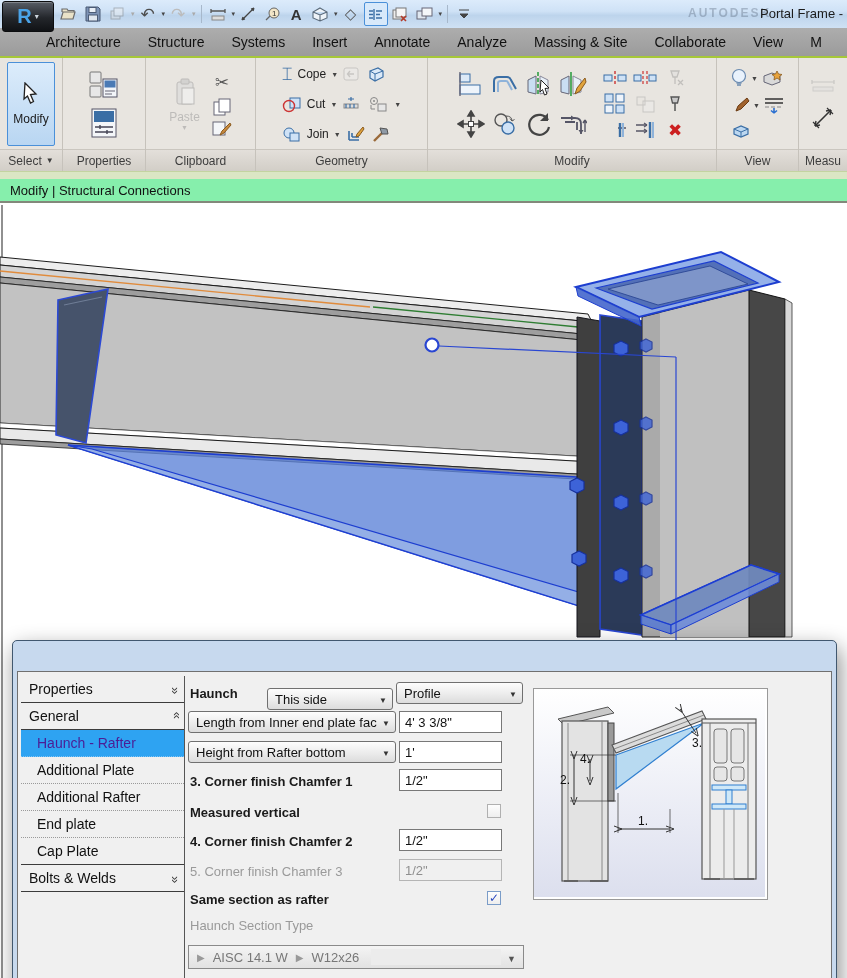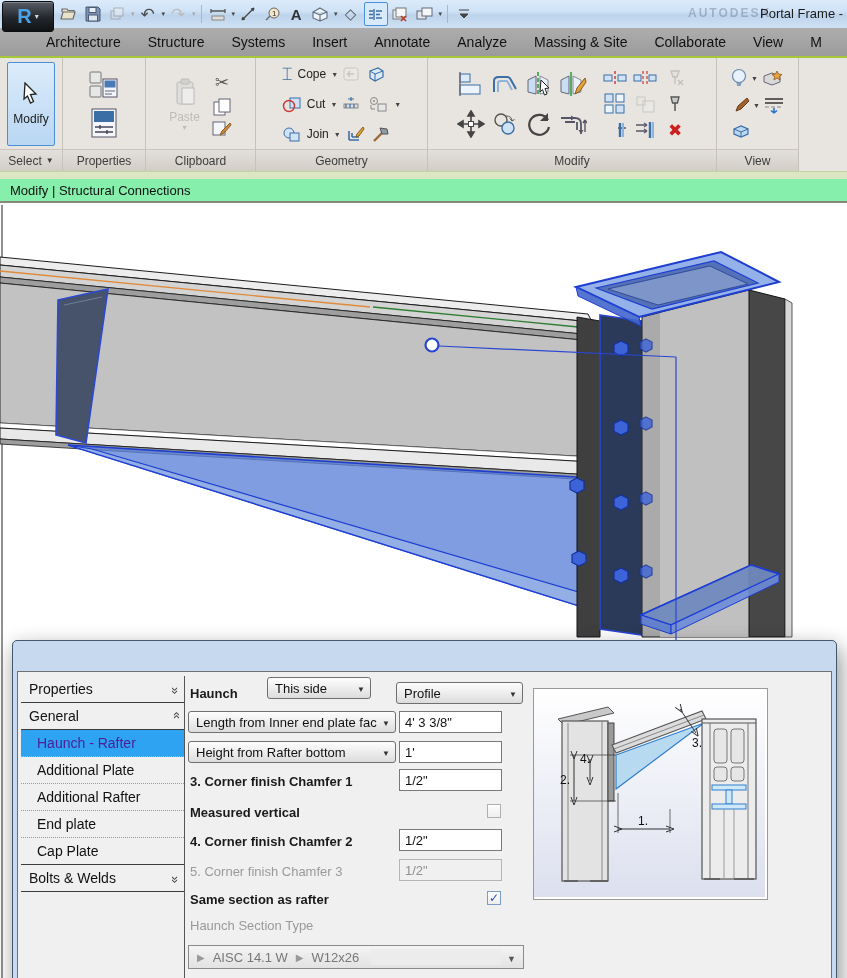--- a/index.html
+++ b/index.html
@@ -518,20 +518,42 @@
                 </svg>
               </span>
           </div>
         </div>
       </div>
       <div class="plabel">
           <span>View</span>
         </div>
     </div>
 
+    <div class="panel" style="width:48px;border-right:none">
+      <div class="pbody">
+        <div class="stackcol" style="gap:14px">
+          <span class="ic" style="opacity:.4">
+              <svg width="26" height="14">
+                <path d="M2 4 H24 M2 2 V6 M24 2 V6" stroke="#999" stroke-width="1.2" fill="none"></path>
+                <rect x="3" y="9" width="20" height="4" fill="#ddd" stroke="#aaa"></rect>
+              </svg>
+            </span>
+          <span class="ic">
+              <svg width="24" height="24">
+                <path d="M4 20 L20 4" stroke="#333" stroke-width="1.6"></path>
+                <path d="M4 20 L9 19 M4 20 L5 15 M20 4 L15 5 M20 4 L19 9" stroke="#333" stroke-width="1.4" fill="none"></path>
+                <path d="M2 16 L8 22 M16 2 L22 8" stroke="#333" stroke-width="1.2"></path>
+              </svg>
+            </span>
+        </div>
+      </div>
+      <div class="plabel">
+          <span>Measu</span>
+        </div>
+    </div>
 
   </div>
   <div class="greenstrip"></div>
 
   <div class="optionsbar">
     <span>Modify | Structural Connections</span>
   </div>
 
   <div class="viewport">
     <svg width="847" height="773" viewBox="0 0 847 773">
@@ -629,21 +651,21 @@
         <div class="sbrow item last">
           <span>Cap Plate</span>
         </div>
         <div class="sbrow hdr">
           <span>Bolts &amp; Welds</span>
           <span class="chev">»</span>
         </div>
       </div>
 
       <span class="flabel" style="left:172px;top:14px">Haunch</span>
-      <div class="combo" style="left:249px;top:5px;width:104px">
+      <div class="combo" style="left:249px;top:16px;width:126px">
         <span>This side</span>
           <span class="arr">▼</span>
       </div>
       <div class="combo" style="left:378px;top:10px;width:127px">
         <span>Profile</span>
           <span class="arr">▼</span>
       </div>
 
       <div class="combo" style="left:170px;top:39px;width:208px">
         <span style="overflow:hidden;white-space:nowrap">Length from Inner end plate fac</span>

